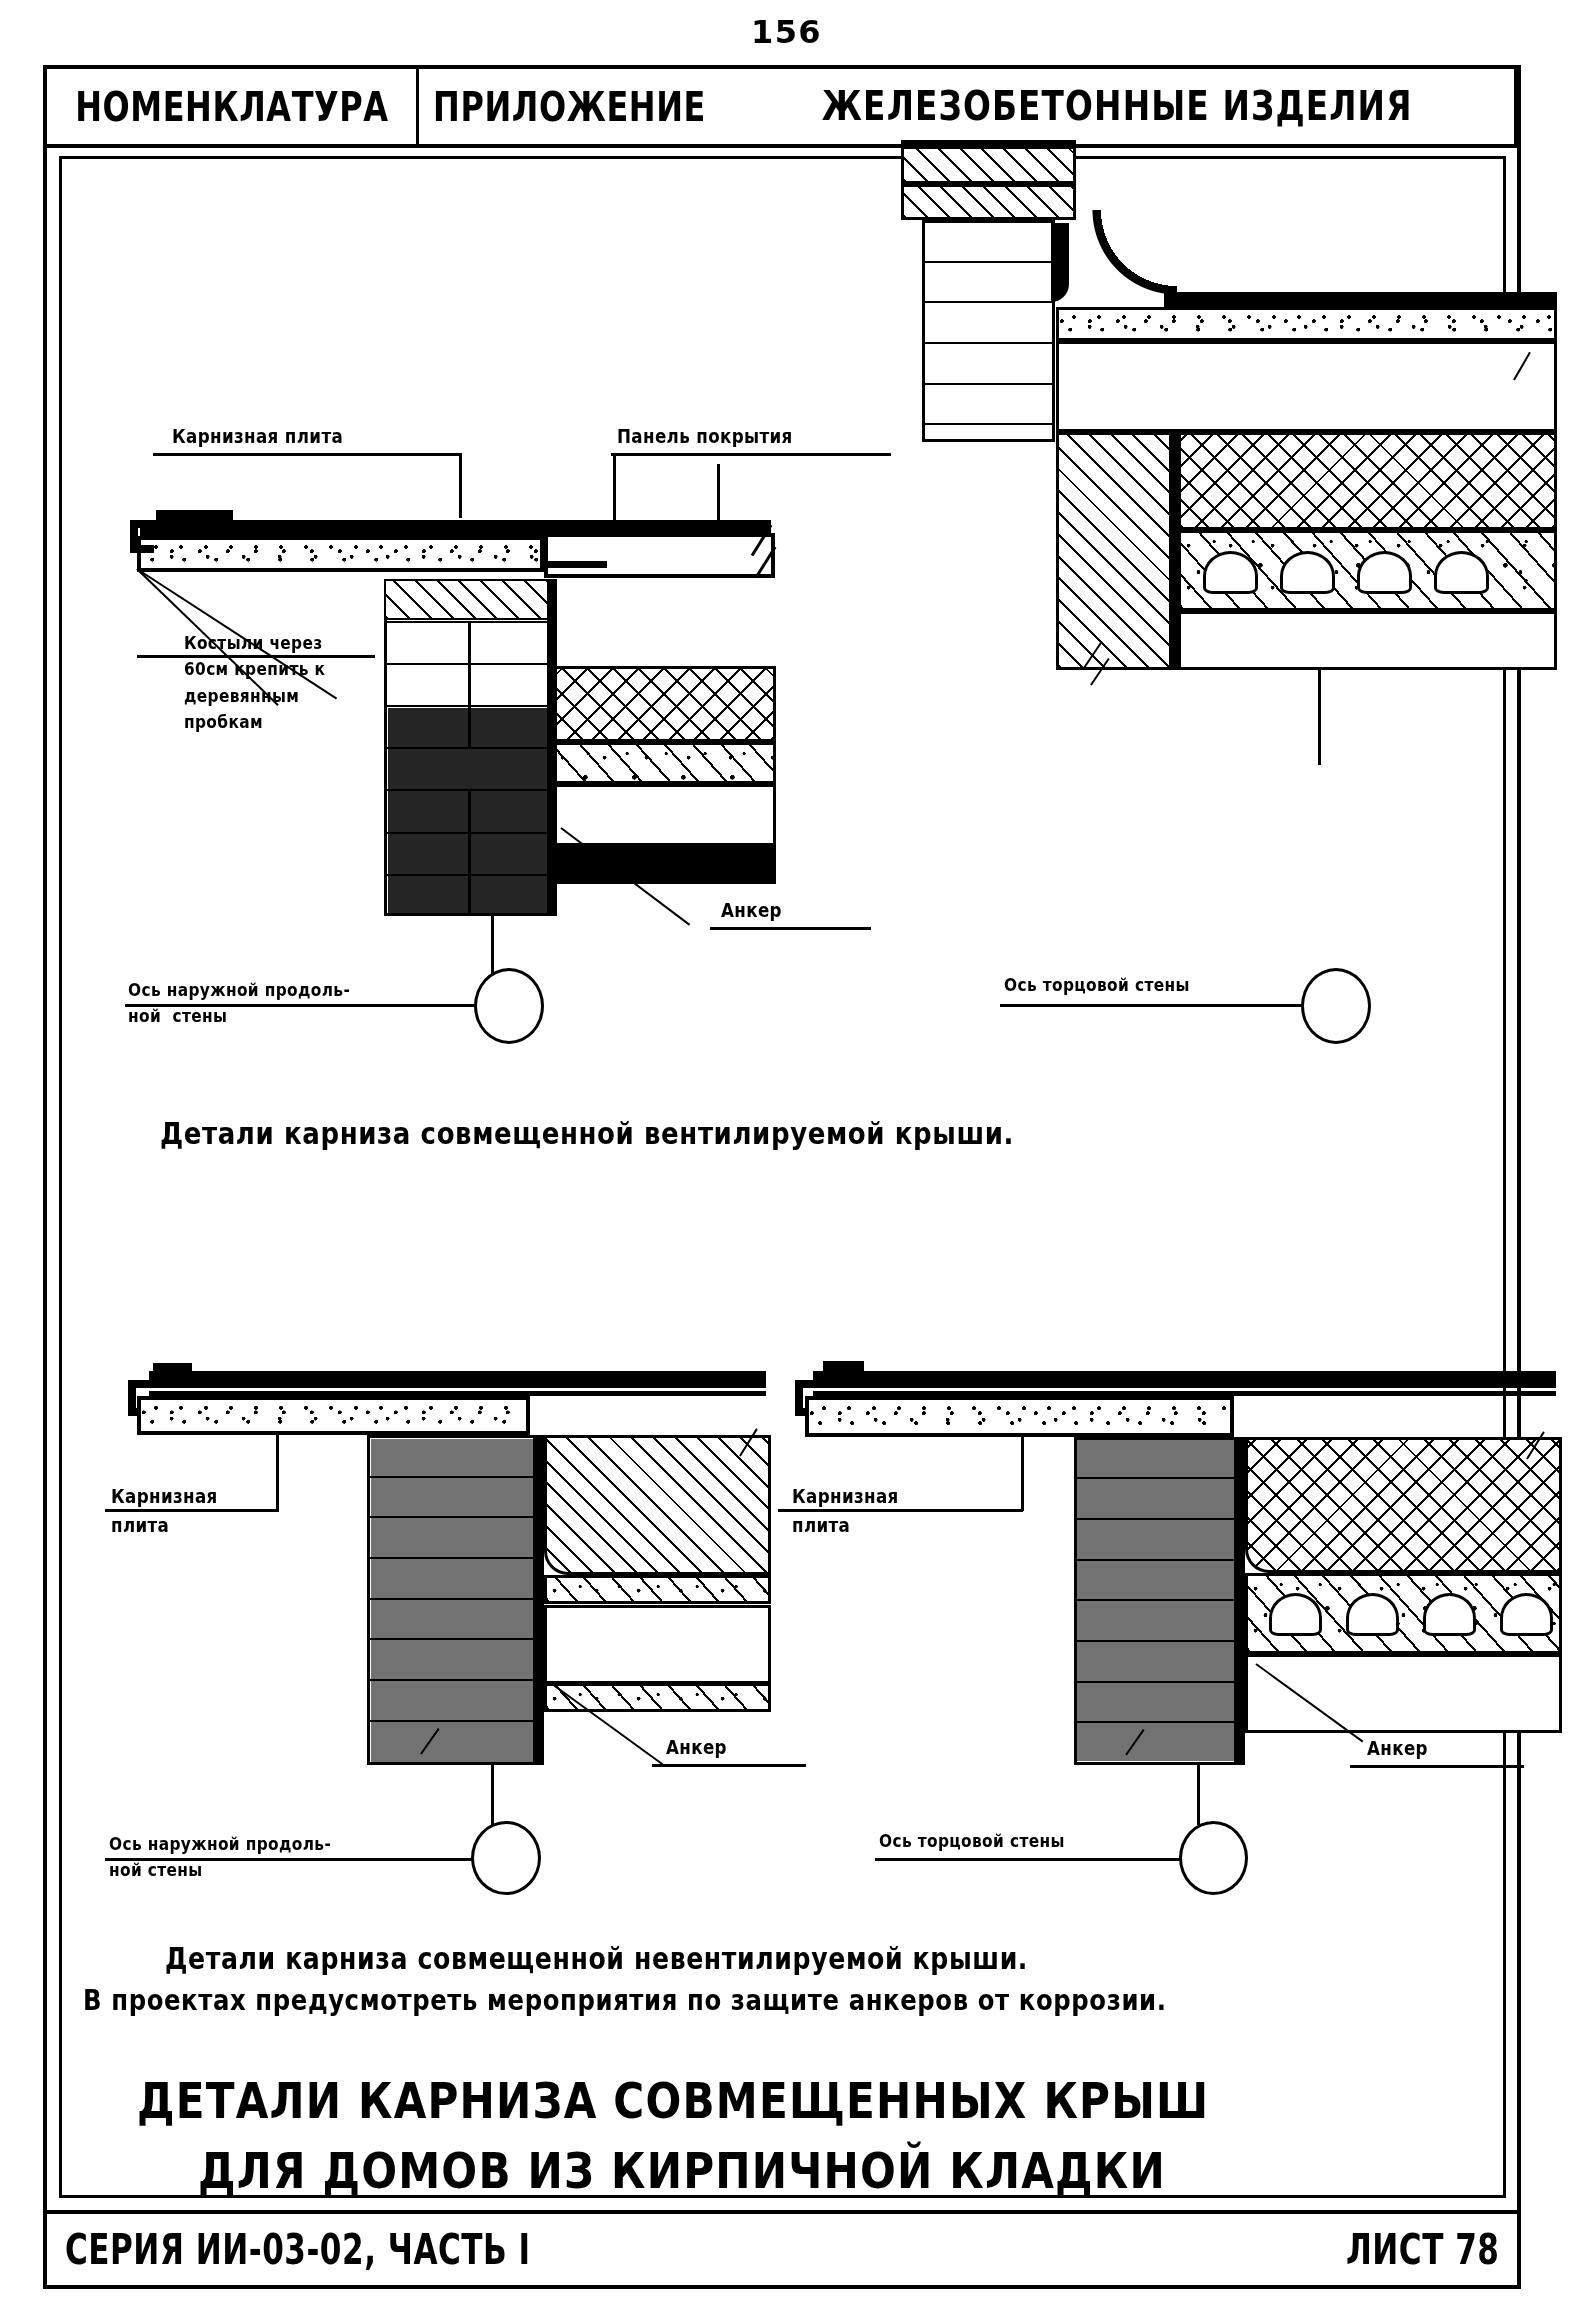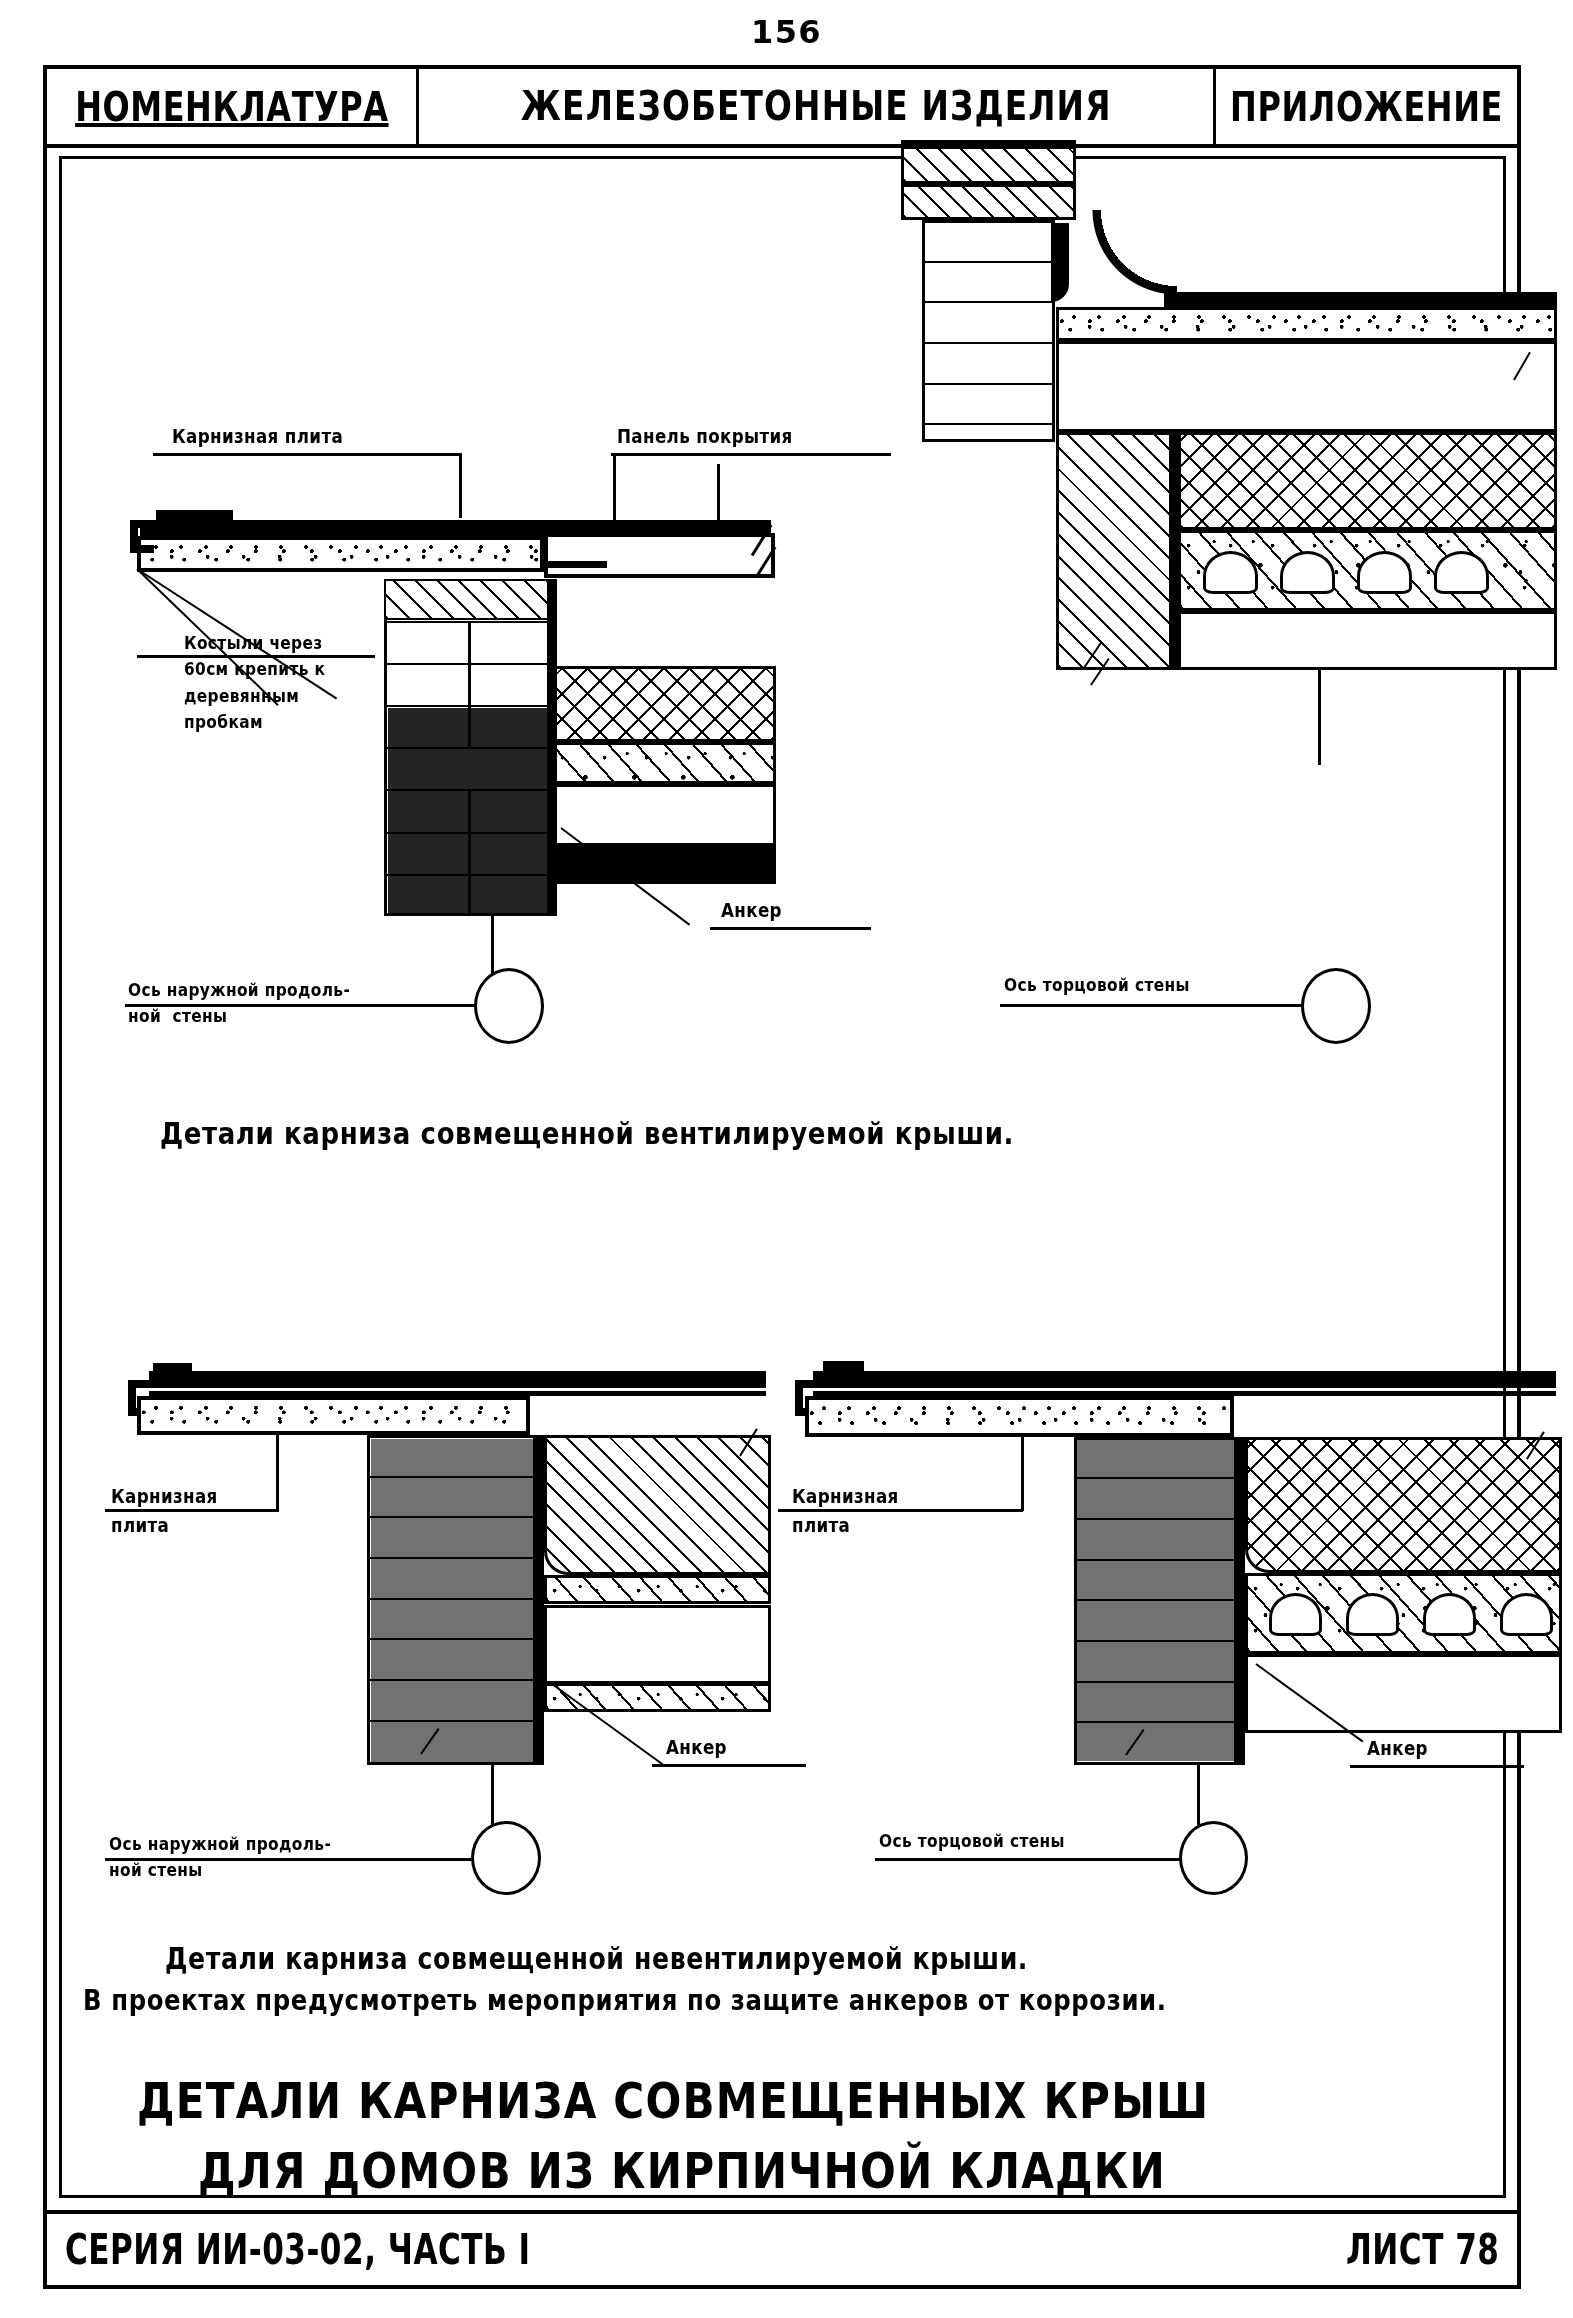--- a/index.html
+++ b/index.html
@@ -31,21 +31,21 @@
 
   
   .hdr{
     position:absolute;left:43px;top:65px;width:1478px;height:83px;
     border:4.2px solid #000;box-sizing:border-box;display:flex;
   }
   .hdr-cell{
     display:flex;align-items:center;justify-content:center;
     box-sizing:border-box;height:100%;
   }
-  .hdr-c1{width:372px;border-right:3.5px solid #000;text-decoration:underline;}
+  .hdr-c1{width:372px;border-right:3.5px solid #000;}
   .hdr-c2{flex:1;border-right:3.5px solid #000;}
   .hdr-c3{width:301px;}
   .hdr-txt{
     font-family:"DejaVu Sans",sans-serif;
     font-weight:bold;font-size:40px;line-height:1;
     transform:scaleX(0.80);transform-origin:center;white-space:nowrap;
     letter-spacing:0.7px;
   }
   .hdr-c2 .hdr-txt{font-size:41px;letter-spacing:1.4px;}
 
@@ -134,25 +134,25 @@
 
   <div class="pagenum">156</div>
 
   <div class="frame-outer"></div>
   <div class="frame-inner"></div>
 
   <div class="hdr">
     <div class="hdr-cell hdr-c1">
       <span class="hdr-txt">НОМЕНКЛАТУРА</span>
     </div>
+    <div class="hdr-cell hdr-c3">
+      <span class="hdr-txt">ПРИЛОЖЕНИЕ</span>
+    </div>
     <div class="hdr-cell hdr-c2">
       <span class="hdr-txt">ЖЕЛЕЗОБЕТОННЫЕ  ИЗДЕЛИЯ</span>
-    </div>
-    <div class="hdr-cell hdr-c3">
-      <span class="hdr-txt">ПРИЛОЖЕНИЕ</span>
     </div>
   </div>
 
   <div class="dwg" style="left:0;top:0;width:785px;height:1094px;">
 
     <div class="lbl" style="left:172px;top:425px;">Карнизная плита</div>
     <div class="rule" style="left:153px;top:453px;width:308px;"></div>
     <div class="vrule" style="left:459px;top:453px;height:65px;"></div>
 
     <div class="lbl" style="left:617px;top:425px;">Панель покрытия</div>

